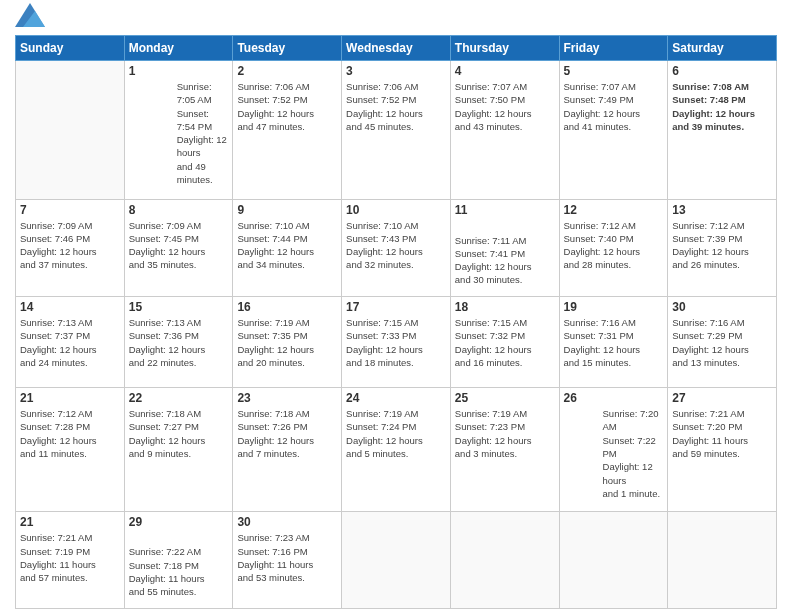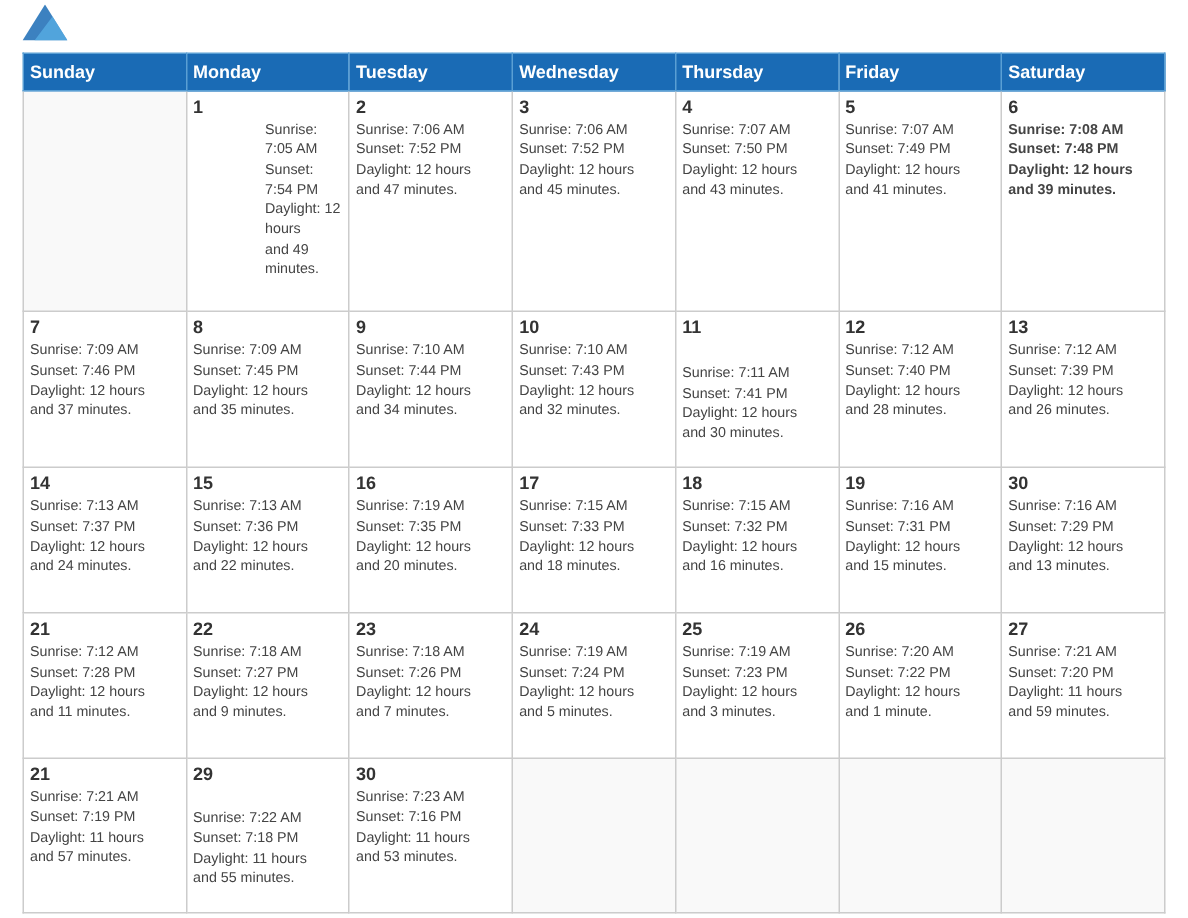--- a/index.html
+++ b/index.html
@@ -303,21 +303,21 @@
           </td>
           <td>
             <span class="day-num">25</span>
             <div class="day-info" style="white-space: pre-line;">Sunrise: 7:19 AM
 Sunset: 7:23 PM
 Daylight: 12 hours
 and 3 minutes.</div>
           </td>
           <td>
             <span class="day-num">26</span>
-            <div class="day-info" style="white-space: pre-line;">Sunrise: 7:20 AM
+            <div class="day-info" style="white-space: pre-line; margin-left: 39px;">Sunrise: 7:20 AM
 Sunset: 7:22 PM
 Daylight: 12 hours
 and 1 minute.</div>
           </td>
           <td>
             <span class="day-num">27</span>
             <div class="day-info" style="white-space: pre-line;">Sunrise: 7:21 AM
 Sunset: 7:20 PM
 Daylight: 11 hours
 and 59 minutes.</div>

